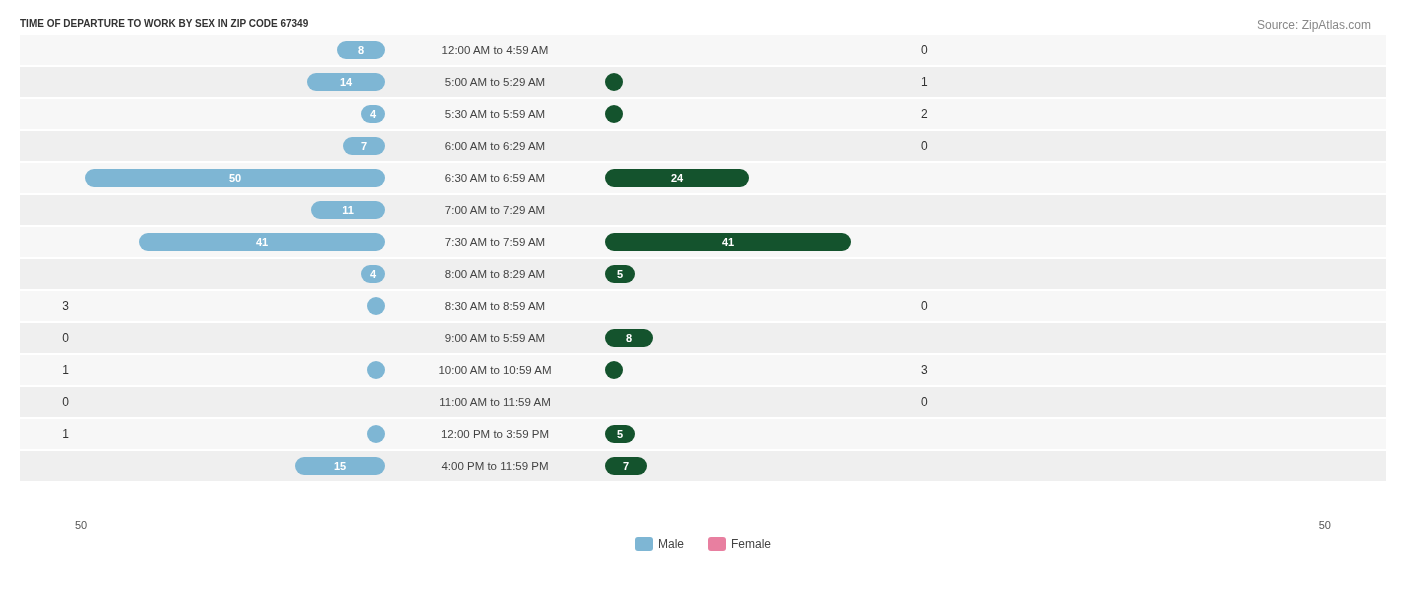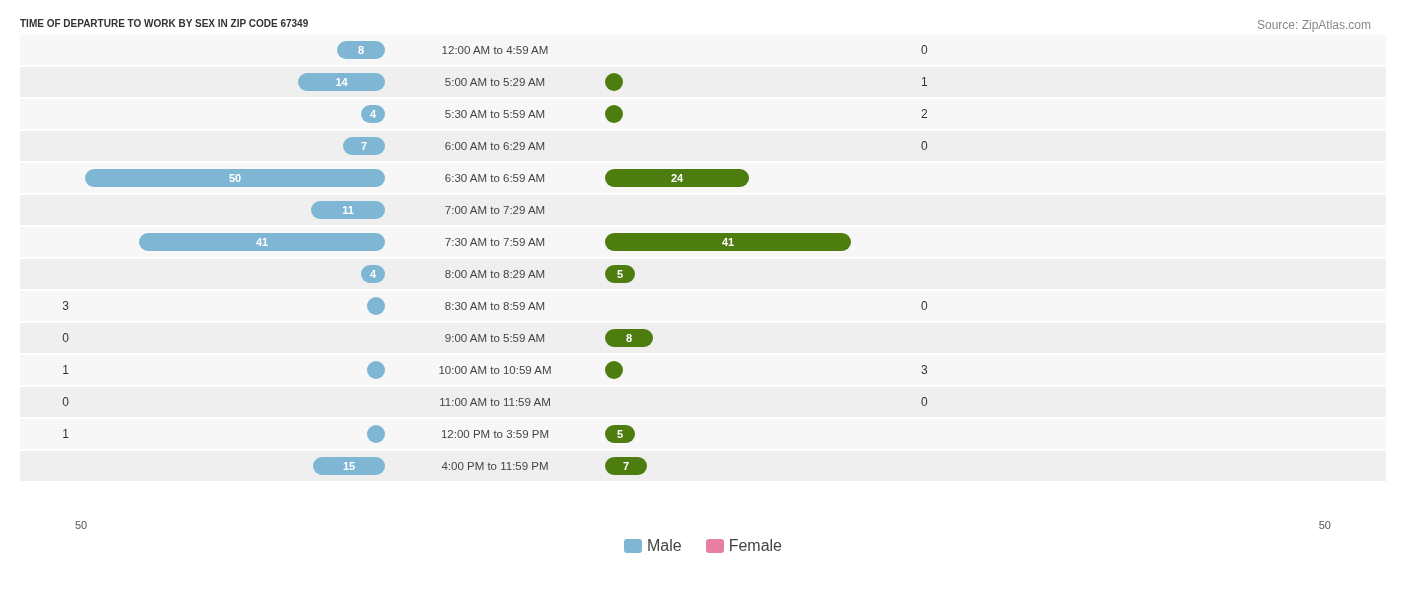--- a/index.html
+++ b/index.html
@@ -83,21 +83,21 @@
     }
     .right-bar-area {
       width: 310px;
       display: flex;
       justify-content: flex-start;
       align-items: center;
       flex-shrink: 0;
     }
     .right-bar {
       height: 18px;
-      background: #4d7c0f;
+      background: #14532d;
       border-radius: 9px;
       display: flex;
       align-items: center;
       justify-content: center;
       font-size: 11px;
       color: #fff;
       font-weight: 600;
       min-width: 18px;
     }
     .right-value {
@@ -107,21 +107,21 @@
       font-size: 12px;
       color: #333;
       flex-shrink: 0;
     }
     .legend {
       display: flex;
       justify-content: center;
       align-items: center;
       gap: 24px;
       margin-top: 6px;
-      font-size: 16px;
+      font-size: 12px;
       color: #444;
     }
     .legend-item {
       display: flex;
       align-items: center;
       gap: 5px;
     }
     .legend-box {
       width: 18px;
       height: 14px;
@@ -151,21 +151,21 @@
       </div>
       <div class="center-label">12:00 AM to 4:59 AM</div>
       <div class="right-bar-area">
         <div style="width:0px;"></div>
       </div>
       <div class="right-value">0</div>
     </div>
       <div class="row">
       <div class="left-value"></div>
       <div class="left-bar-area">
-        <div class="left-bar" style="width:87px;">14</div>
+        <div class="left-bar" style="width:78px;">14</div>
       </div>
       <div class="center-label">5:00 AM to 5:29 AM</div>
       <div class="right-bar-area">
         <div class="right-bar" style="width:18px;"></div>
       </div>
       <div class="right-value">1</div>
     </div>
       <div class="row">
       <div class="left-value"></div>
       <div class="left-bar-area">
@@ -280,21 +280,21 @@
       </div>
       <div class="center-label">12:00 PM to 3:59 PM</div>
       <div class="right-bar-area">
         <div class="right-bar" style="width:30px;">5</div>
       </div>
       <div class="right-value"></div>
     </div>
       <div class="row">
       <div class="left-value"></div>
       <div class="left-bar-area">
-        <div class="left-bar" style="width:72px;">15</div>
+        <div class="left-bar" style="width:90px;">15</div>
       </div>
       <div class="center-label">4:00 PM to 11:59 PM</div>
       <div class="right-bar-area">
         <div class="right-bar" style="width:42.00000000000001px;">7</div>
       </div>
       <div class="right-value"></div>
     </div>
     </div>
 
   <div class="axis-labels">

